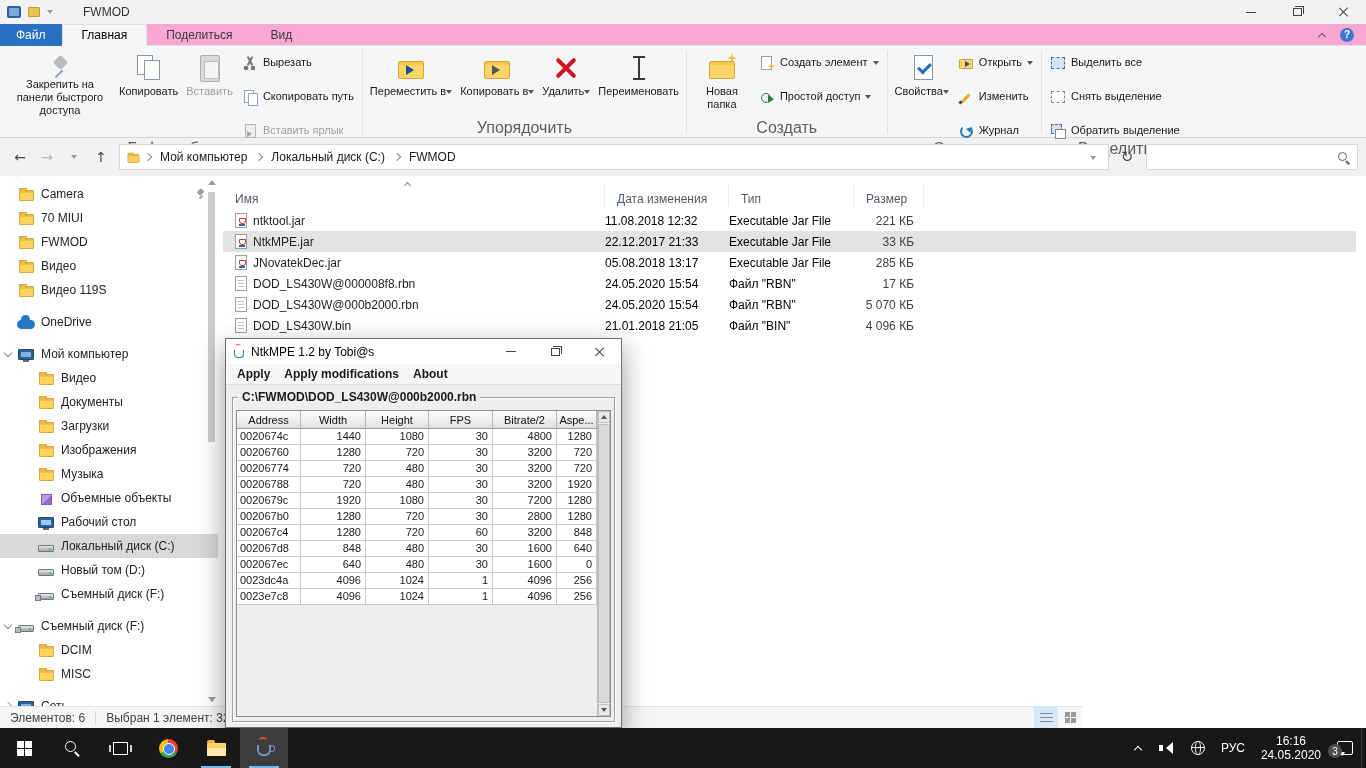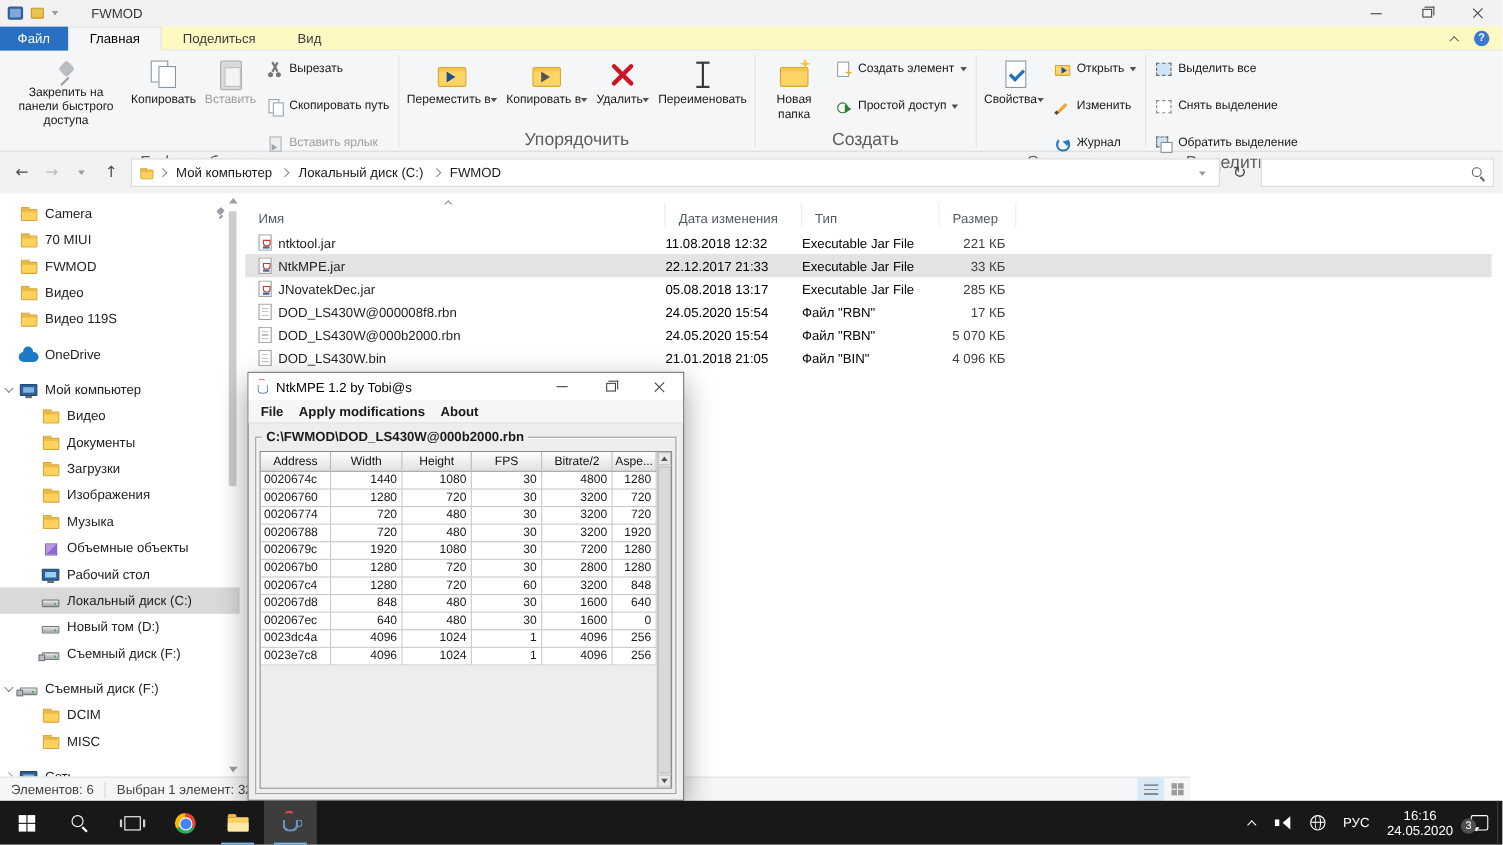--- a/index.html
+++ b/index.html
@@ -19,21 +19,21 @@
 .win-title{margin-left:30px;color:#333}
 .capbtns{position:absolute;right:0;top:0;height:24px;display:flex}
 .capbtn{width:46px;display:flex;align-items:center;justify-content:center}
 .gmin{width:10px;height:1px;background:#444}
 .gmax{width:9px;height:8px;border:1px solid #444;position:relative}
 .gmax::before{content:"";position:absolute;left:1px;top:-3px;width:8px;height:7px;border-top:1px solid #444;border-right:1px solid #444}
 .gclose{position:relative;width:12px;height:12px}
 .gclose::before,.gclose::after{content:"";position:absolute;left:5.5px;top:0;width:1.4px;height:12px;background:#444}
 .gclose::before{transform:rotate(45deg)}.gclose::after{transform:rotate(-45deg)}
 
-.tabrow{height:22px;background:#fef9c3;display:flex;align-items:stretch;border-bottom:1px solid #e2e2e4}
+.tabrow{height:22px;background:#f9a8d4;display:flex;align-items:stretch;border-bottom:1px solid #e2e2e4}
 .tab-file{background:#2a70c2;color:#fff;padding:0 16px;display:flex;align-items:center;box-shadow:0 1px 0 #2a70c2}
 .tab{padding:0 19px;display:flex;align-items:center;color:#3b3b3b}
 .tab.active{background:#f5f6f7;border:1px solid #e0e0e2;border-bottom:none;color:#000;box-shadow:0 1px 0 #f5f6f7}
 .tabrow-right{margin-left:auto;display:flex;align-items:center;gap:14px;padding-right:12px}
 .chev-up{width:8px;height:8px;position:relative}
 .chev-up::before{content:"";position:absolute;left:1px;top:3px;width:5px;height:5px;border-top:1.5px solid #666;border-left:1.5px solid #666;transform:rotate(45deg)}
 .help-ic{width:14px;height:14px;border-radius:50%;background:#3b79d1;color:#fff;display:flex;align-items:center;justify-content:center;font-size:10px;font-weight:bold}
 .help-ic::after{content:"?"}
 
 .ribbon{height:92px;background:#f5f6f7;border-bottom:1px solid #d5d5d7;display:flex;align-items:stretch;padding:1px 0 0 2px}
@@ -766,21 +766,21 @@
           </span>
         <span class="jcap">
             <span class="gmax" style="border-color:#444"></span>
           </span>
         <span class="jcap">
             <span class="gclose"></span>
           </span>
       </span>
     </div>
     <div class="jmenu">
-      <span class="jmenu-item">File</span>
+      <span class="jmenu-item">Apply</span>
       <span class="jmenu-item">Apply modifications</span>
       <span class="jmenu-item">About</span>
     </div>
     <div class="jcontent">
       <div class="jgroup">
         <span class="jgroup-title">C:\FWMOD\DOD_LS430W@000b2000.rbn</span>
         <div class="jscroll">
           <div class="jtablewrap">
             <div class="jthead">
               <span class="jth jw0">Address</span>

